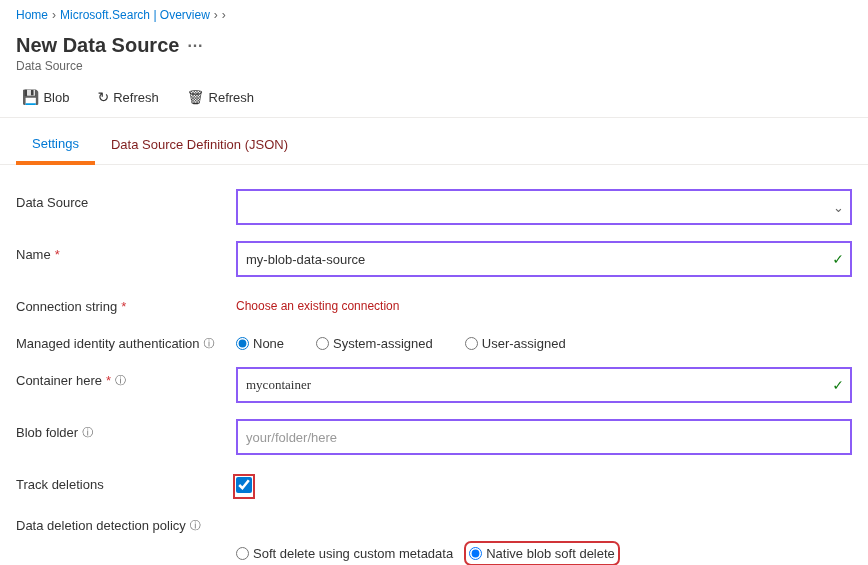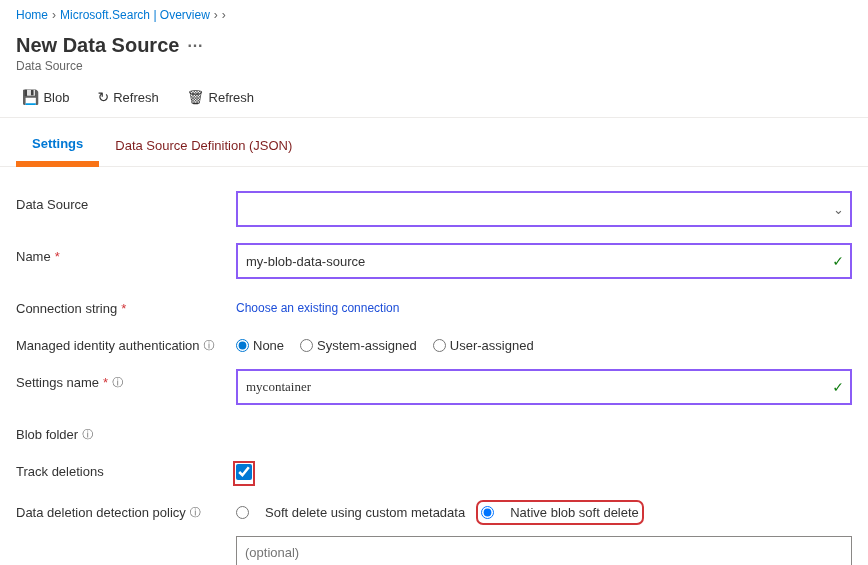--- a/index.html
+++ b/index.html
@@ -13,21 +13,21 @@
     .page-title { font-size: 20px; font-weight: 600; color: #333; display: flex; align-items: center; gap: 8px; }
     .page-subtitle { font-size: 12px; color: #666; margin-top: 2px; }
     .ellipsis-btn { color: #666; cursor: pointer; font-size: 16px; }
 
     .toolbar { display: flex; align-items: center; gap: 16px; padding: 8px 16px; border-bottom: 1px solid #edebe9; }
     .toolbar-btn { display: flex; align-items: center; gap: 4px; background: none; border: none; cursor: pointer; color: #333; font-size: 13px; padding: 4px 6px; }
     .toolbar-btn .icon { font-size: 14px; }
 
     .tabs { display: flex; align-items: center; padding: 0 16px; border-bottom: 1px solid #edebe9; margin-top: 8px; }
     .tab { padding: 10px 16px; cursor: pointer; color: #7f1d1d; font-size: 13px; border-bottom: 2px solid transparent; margin-bottom: -1px; }
-    .tab.active { color: #0078d4; border-bottom: 6px solid #f97316; font-weight: 700; }
+    .tab.active { color: #0078d4; border-bottom: 4px solid #f97316; font-weight: 400; }
 
     .form-container { padding: 16px; }
     .form-row { display: flex; align-items: flex-start; padding: 8px 0; min-height: 36px; }
     .form-label { width: 220px; min-width: 220px; font-size: 13px; color: #333; padding-top: 6px; display: flex; align-items: center; gap: 4px; }
     .form-label .required { color: #d13438; }
     .form-label .info-icon { color: #666; font-size: 11px; cursor: pointer; }
     .form-control { flex: 1; }
 
     select, input[type="text"] {
       width: 100%;
@@ -42,36 +42,36 @@
 
     .select-wrapper { position: relative; }
     .select-wrapper select { appearance: none; padding-right: 28px; }
     .select-arrow { position: absolute; right: 8px; top: 50%; transform: translateY(-50%); pointer-events: none; color: #666; }
 
     .input-with-check { position: relative; }
     .input-with-check input { padding-right: 28px; }
     .input-check { position: absolute; right: 8px; top: 50%; transform: translateY(-50%); color: #107c10; font-size: 14px; }
 
     .connection-string-input { border-color: #0078d4; }
-    .choose-connection { color: #1d4ed8; font-size: 12px; cursor: pointer; margin-top: 4px; display: block; }
-
-    .radio-group { display: flex; align-items: center; gap: 16px; padding-top: 6px; }
+    .choose-connection { color: #b91c1c; font-size: 12px; cursor: pointer; margin-top: 4px; display: block; }
+
+    .radio-group { display: flex; align-items: center; gap: 32px; padding-top: 6px; }
     .radio-option { display: flex; align-items: center; gap: 4px; cursor: pointer; }
     .radio-option input[type="radio"] { cursor: pointer; accent-color: #0078d4; }
 
     .checkbox-wrapper { display: flex; align-items: center; padding-top: 6px; }
     .checkbox-wrapper input[type="checkbox"] {
       width: 16px; height: 16px;
       accent-color: #0078d4;
       cursor: pointer;
       border: 2px solid #0078d4;
     }
 
     .deletion-policy-row { display: flex; align-items: center; gap: 16px; padding-top: 6px; flex-wrap: wrap; }
-    .deletion-policy-option { display: flex; align-items: center; gap: 16px; cursor: pointer; }
+    .deletion-policy-option { display: flex; align-items: center; gap: 4px; cursor: pointer; margin-top: 28px; }
 
     textarea {
       width: 100%;
       height: 80px;
       border: 1px solid #8a8886;
       padding: 8px;
       font-size: 13px;
       color: #999;
       font-family: inherit;
       resize: vertical;
@@ -182,34 +182,37 @@
       </label>
       <label class="radio-option">
         <input type="radio" name="managed_identity" style="">
         <span>User-assigned</span>
       </label>
     </div>
   </div>
 
   <div class="form-row">
     <div class="form-label">
-      <span>Settings name</span>
+      <span>Container here</span>
       <span class="required">*</span>
       <span class="info-icon">ⓘ</span>
     </div>
     <div class="form-control input-with-check">
       <input type="text" class="container-name-input" value="mycontainer" style="">
       <span class="input-check">✓</span>
     </div>
   </div>
 
   <div class="form-row">
     <div class="form-label">
       <span>Blob folder</span>
       <span class="info-icon">ⓘ</span>
+    </div>
+    <div class="form-control">
+      <input type="text" value="your/folder/here" style="color: rgb(153, 153, 153);">
     </div>
   </div>
 
   <div class="form-row">
     <div class="form-label">
       <span>Track deletions</span>
     </div>
     <div class="form-control checkbox-wrapper">
       <span class="highlighted-box" style="display:inline-block;">
         <input type="checkbox" checked="" style="width: 16px; height: 16px; accent-color: rgb(0, 120, 212); cursor: pointer;">

